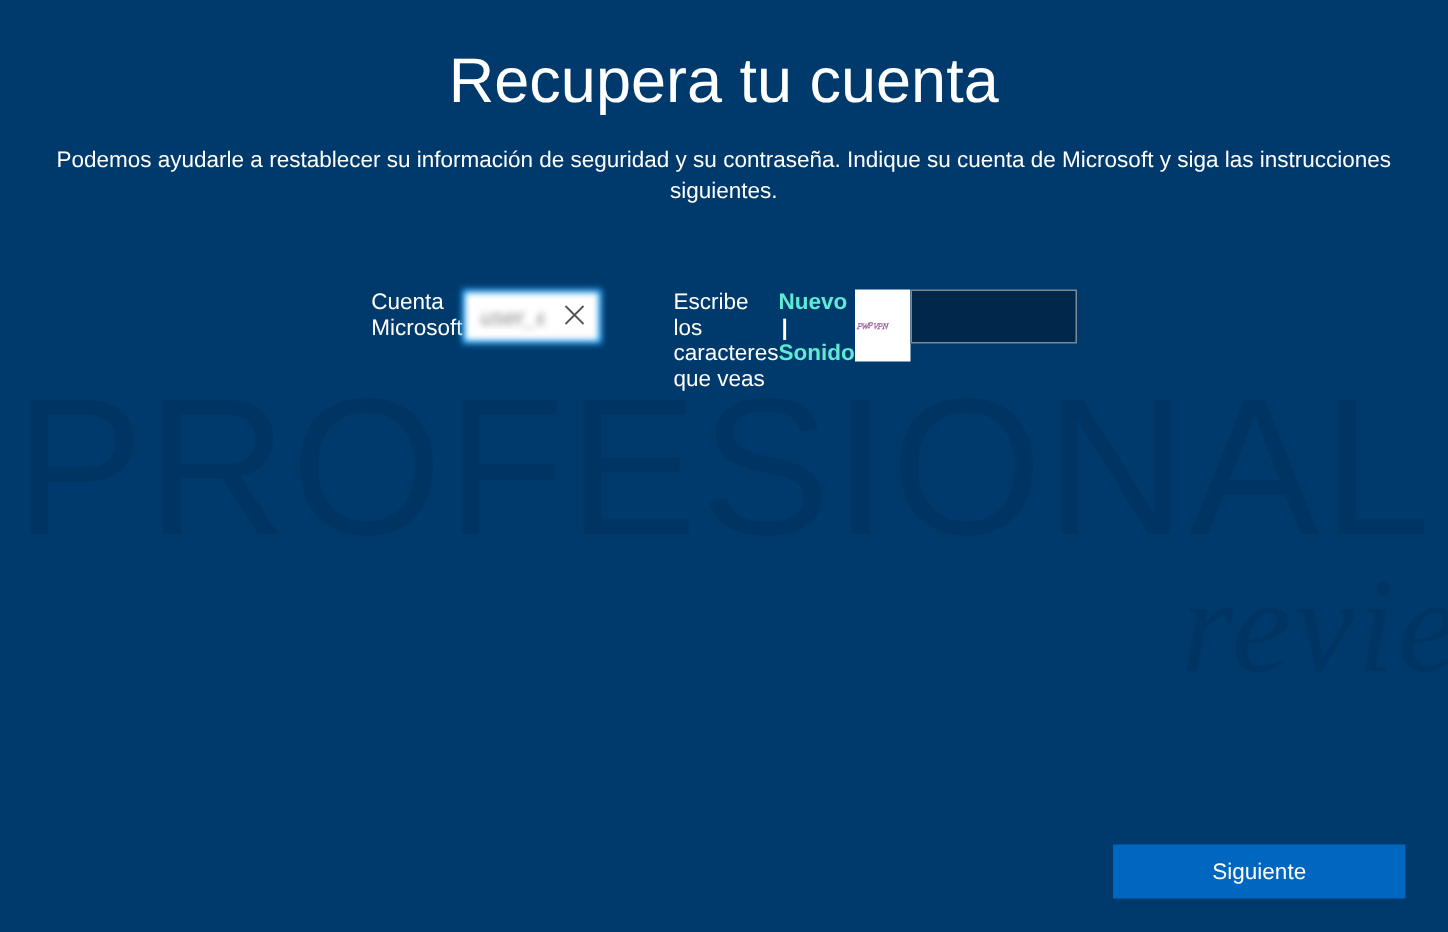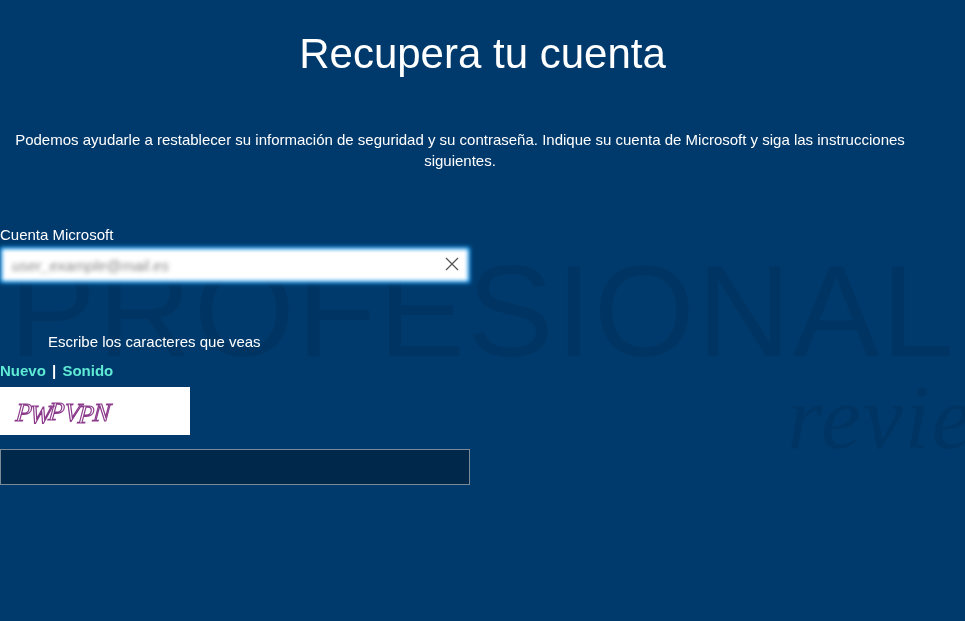--- a/index.html
+++ b/index.html
@@ -42,41 +42,41 @@
       right: -80px;
       top: 120px;
     }
     .content {
       position: relative;
       z-index: 1;
       width: 100%;
       height: 100%;
       display: flex;
       flex-direction: column;
+      align-items: center;
       padding-top: 30px;
     }
     .page-title {
       font-size: 42px;
       font-weight: 300;
       margin-bottom: 18px;
       text-align: center;
     }
     .page-subtitle {
       font-size: 15px;
       font-weight: 400;
       text-align: center;
       max-width: 920px;
       line-height: 1.4;
       margin-bottom: 55px;
-      margin-top: 33px;
     }
     .form-area {
       width: 470px;
       display: flex;
-      flex-direction: column;
+      flex-direction: row;
     }
     .field-label {
       font-size: 15px;
       font-weight: 400;
       margin-bottom: 4px;
     }
     .input-wrapper {
       position: relative;
       width: 100%;
       margin-bottom: 50px;
@@ -196,13 +196,14 @@
       <svg viewBox="0 0 170 40">
         <text x="8" y="30" font-family="Georgia, serif" font-size="26" fill="none" stroke="#8b3a8b" stroke-width="1.2" font-style="italic" transform="skewX(-5)">
           <tspan>P</tspan><tspan dx="-2" dy="2">W</tspan><tspan dx="-3" dy="-3">P</tspan><tspan dx="0" dy="1">V</tspan><tspan dx="-2" dy="2">P</tspan><tspan dx="-1" dy="-2">N</tspan>
         </text>
       </svg>
     </div>
 
     <input type="text" class="captcha-input" value="" style="">
   </div>
 
+  <button class="next-button">Siguiente</button>
 </div>
 
 </body></html>

